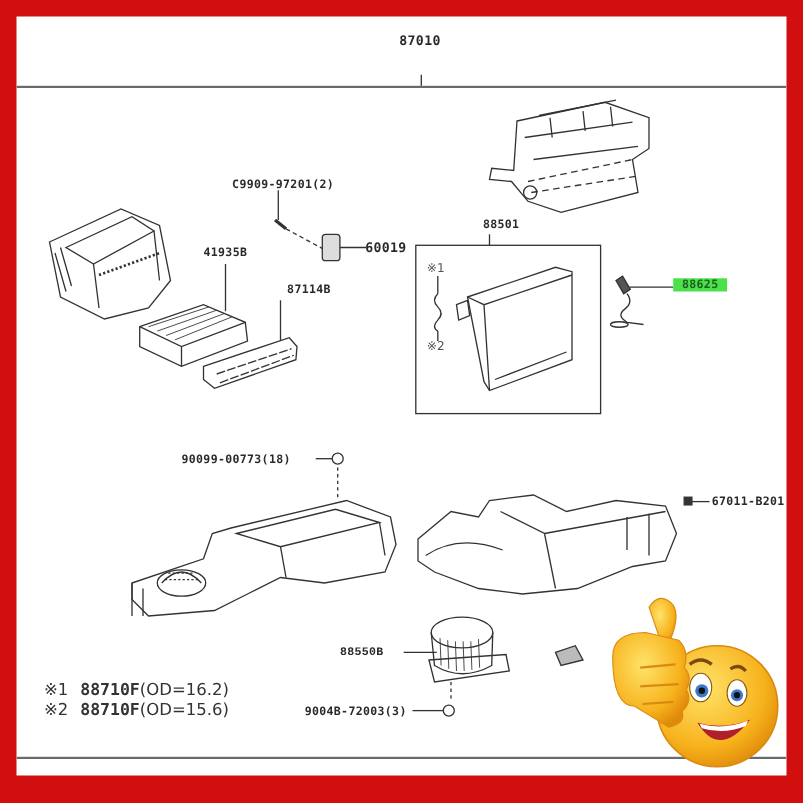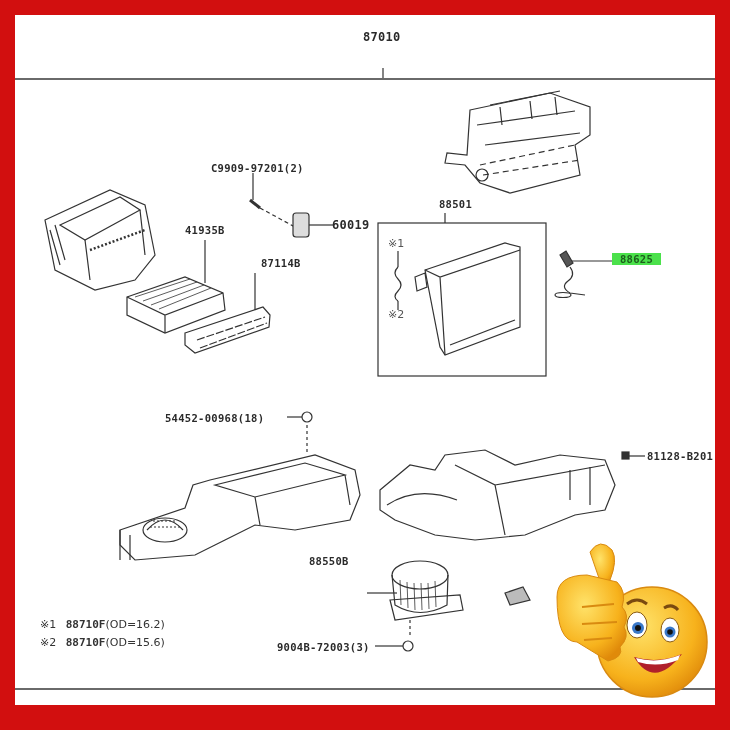--- a/index.html
+++ b/index.html
@@ -2,21 +2,21 @@
 <html><head>
 <meta charset="utf-8">
 <style>
   html, body { margin:0; padding:0; }
   body { width:730px; height:730px; background:#d20f0f; position:relative; overflow:hidden; font-family:"DejaVu Sans Mono", monospace; }
   .panel { position:absolute; left:15px; top:15px; width:700px; height:690px; background:#ffffff; overflow:hidden; }
   .rule { position:absolute; left:0; width:700px; height:2px; background:#6a6a6a; }
   .lbl { position:absolute; font-size:10.5px; font-weight:bold; color:#2a2a2a; letter-spacing:0.3px; white-space:nowrap; }
   .lbl.big { font-size:12px; }
   .hl { background:#4be14b; color:#1d5d1d; padding:0 8px; }
-  .note { position:absolute; font-size:11px; color:#333; white-space:nowrap; font-family:"DejaVu Sans", sans-serif; }
+  .note { position:absolute; font-size:15px; color:#333; white-space:nowrap; font-family:"DejaVu Sans", sans-serif; }
   .note b { font-family:"DejaVu Sans Mono", monospace; font-weight:bold; }
   .sym { position:absolute; font-size:11px; color:#555; font-family:"DejaVu Sans", sans-serif; }
   svg.art { position:absolute; left:0; top:0; }
   .emoji { position:absolute; left:527px; top:517px; width:178px; height:170px; }
 </style>
 </head>
 <body>
 
 <div class="panel">
 
@@ -123,23 +123,23 @@
     <line x1="360" y1="631" x2="388" y2="631"></line>
     <circle cx="393" cy="631" r="5"></circle>
   </svg>
 
   <div class="lbl" style="left:196px; top:147px;">C9909-97201(2)</div>
   <div class="lbl big" style="left:317px; top:203px;">60019</div>
   <div class="lbl" style="left:170px; top:209px;">41935B</div>
   <div class="lbl" style="left:222px; top:242px;margin-left:24px;">87114B</div>
   <div class="lbl" style="left:424px; top:183px;">88501</div>
   <div class="lbl hl" style="left:597px; top:238px;">88625</div>
-  <div class="lbl" style="left:150px; top:397px;">54452-00968(18)</div>
-  <div class="lbl" style="left:632px; top:435px;">81128-B201</div>
-  <div class="lbl" style="left:294px; top:540px;">88550B</div>
+  <div class="lbl" style="left:150px; top:397px;">90099-00773(18)</div>
+  <div class="lbl" style="left:632px; top:435px;">67011-B201</div>
+  <div class="lbl" style="left:294px; top:572px;font-family:Liberation Mono, monospace;">88550B</div>
   <div class="lbl" style="left:262px; top:626px;">9004B-72003(3)</div>
 
   <div class="sym" style="left:373px; top:222px;">※1</div>
   <div class="sym" style="left:373px; top:293px;">※2</div>
 
   <div class="note" style="left:25px; top:603px;">
     <span>※1</span>
     <b style="margin-left:6px;">88710F</b><span>(OD=16.2)</span>
   </div>
   <div class="note" style="left:25px; top:621px;text-align:right;">

